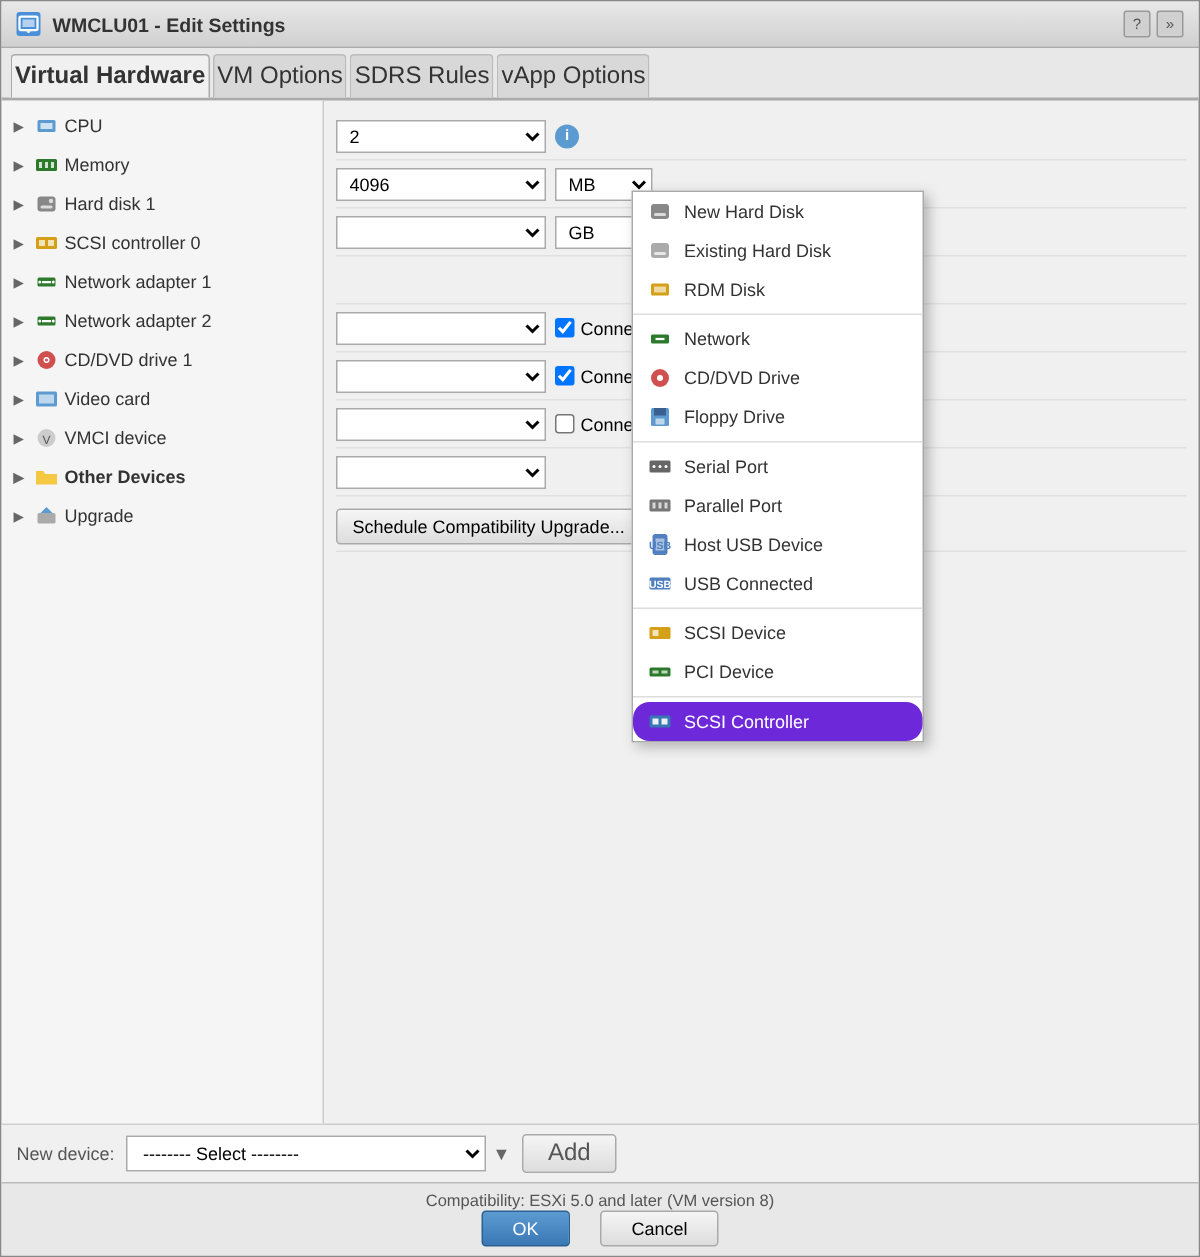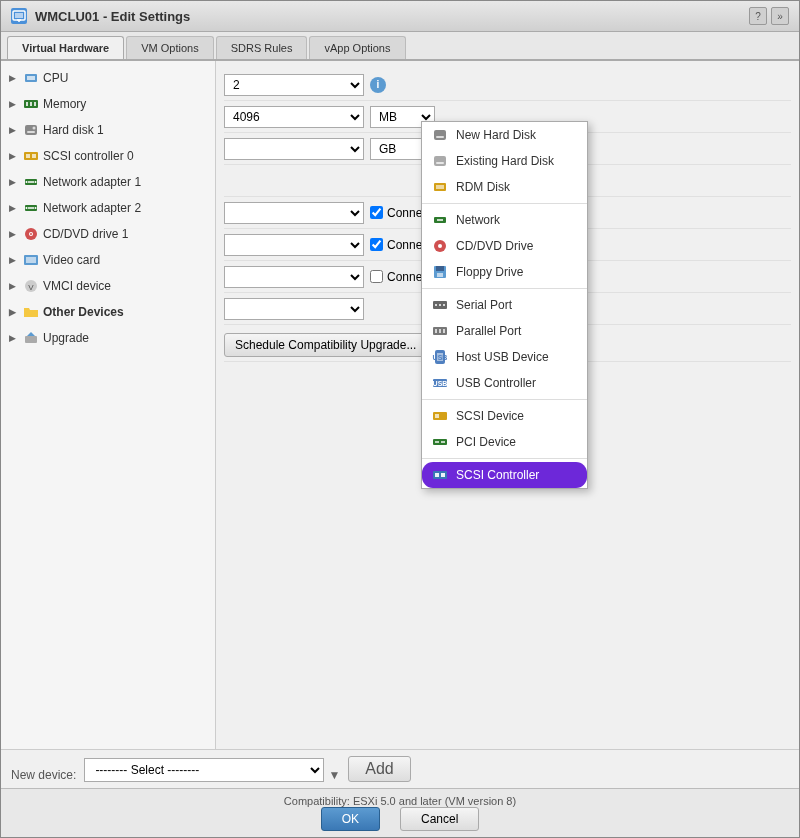--- a/index.html
+++ b/index.html
@@ -72,26 +72,26 @@
     }
     
     .tabs-bar {
       display: flex;
       background: #e8e8e8;
       border-bottom: 2px solid #aaa;
       padding: 4px 6px 0;
       gap: 2px;
     }
     .tab {
-      padding: 5px 14px;
+      padding: 5px 2px;
       border: 1px solid #bbb;
       border-bottom: none;
       background: #d8d8d8;
       cursor: pointer;
-      font-size: 11px;
+      font-size: 16px;
       color: #333;
       border-radius: 3px 3px 0 0;
     }
     .tab.active {
       background: #f0f0f0;
       border-color: #aaa;
       font-weight: bold;
     }
     
     .main-content {
@@ -174,21 +174,21 @@
       font-weight: bold;
       display: flex;
       align-items: center;
       justify-content: center;
     }
     
     .dropdown-menu {
       position: absolute;
       left: 205px;
       top: 60px;
-      width: 167px;
+      width: 195px;
       background: white;
       border: 1px solid #aaa;
       box-shadow: 3px 3px 8px rgba(0,0,0,0.25);
       z-index: 100;
     }
     .dropdown-item {
       display: flex;
       align-items: center;
       padding: 5px 10px;
       gap: 8px;
@@ -212,21 +212,21 @@
       display: inline-flex;
       align-items: center;
       justify-content: center;
       flex-shrink: 0;
     }
     
     .bottom-bar {
       border-top: 1px solid #ccc;
       padding: 6px 10px;
       display: flex;
-      align-items: flex-end;
+      align-items: center;
       gap: 8px;
       background: #f0f0f0;
     }
     .bottom-bar label {
       font-size: 12px;
       color: #555;
     }
     .new-device-select {
       width: 240px;
       padding: 3px 6px;
@@ -617,21 +617,21 @@
           <span>Host USB Device</span>
         </div>
 
         <div class="dropdown-item">
           <span class="dropdown-icon">
             <svg width="16" height="16">
                 <rect x="1" y="4" width="14" height="8" rx="1" fill="#5080c0"></rect>
                 <text x="8" y="11" text-anchor="middle" font-size="7" fill="white" font-weight="bold">USB</text>
               </svg>
           </span>
-          <span>USB Controller</span>
+          <span>USB Connected</span>
         </div>
         <div class="dropdown-separator"></div>
 
         <div class="dropdown-item">
           <span class="dropdown-icon">
             <svg width="16" height="16">
                 <rect x="1" y="4" width="14" height="8" rx="1" fill="#d4a017"></rect>
                 <rect x="3" y="6" width="4" height="4" fill="white" opacity="0.7"></rect>
               </svg>
           </span>

